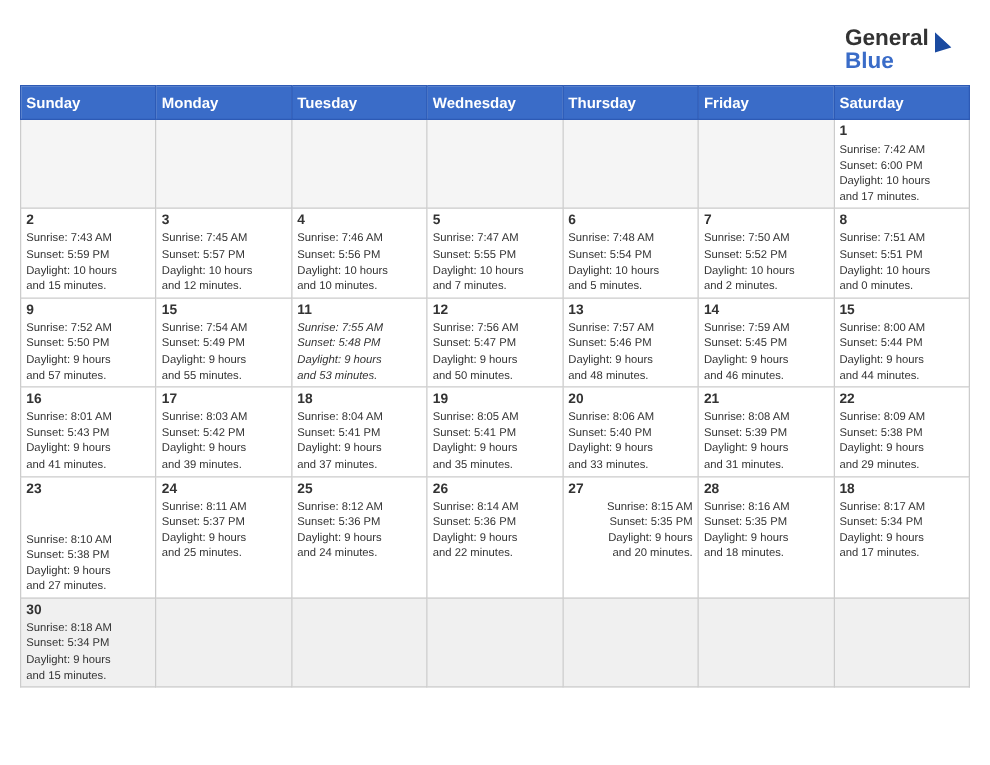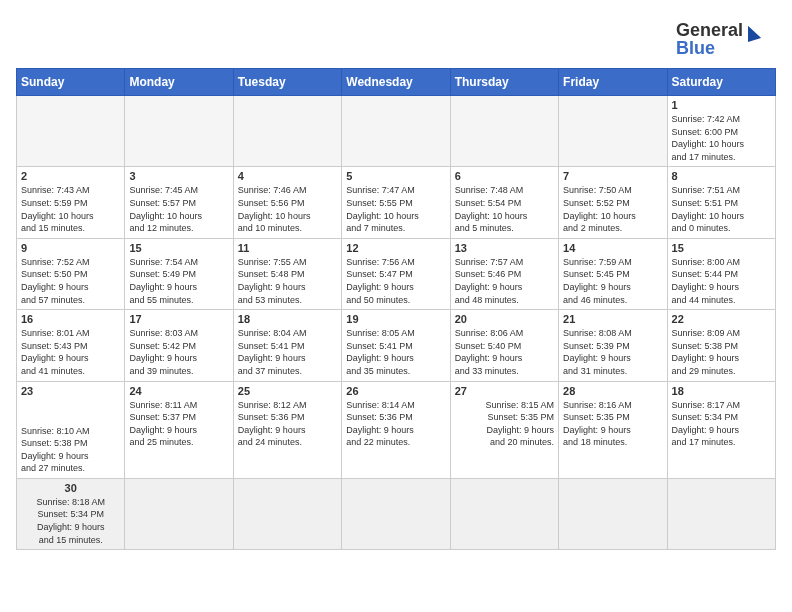--- a/index.html
+++ b/index.html
@@ -67,21 +67,20 @@
       display: block;
       margin-bottom: 2px;
     }
     tbody tr td .day-info {
       font-size: 9px;
       line-height: 1.4;
       color: #333;
     }
     tbody tr:last-child td {
       background: #f0f0f0;
-      text-align: center;
     }
     tbody tr:last-child td:not(.empty) {
       background: #f0f0f0;
     }
   </style>
 </head>
 <body>
 
 <div class="header">
   <div class="logo">
@@ -187,21 +186,21 @@
         </td>
         <td>
           <span class="day-num">15</span>
           <div class="day-info" style="white-space: pre-line;">Sunrise: 7:54 AM
 Sunset: 5:49 PM
 Daylight: 9 hours
 and 55 minutes.</div>
         </td>
         <td>
           <span class="day-num">11</span>
-          <div class="day-info" style="white-space: pre-line;">Sunrise: 7:55 AM
+          <div class="day-info" style="white-space: pre-line; font-style: italic;">Sunrise: 7:55 AM
 Sunset: 5:48 PM
 Daylight: 9 hours
 and 53 minutes.</div>
         </td>
         <td>
           <span class="day-num">12</span>
           <div class="day-info" style="white-space: pre-line;">Sunrise: 7:56 AM
 Sunset: 5:47 PM
 Daylight: 9 hours
 and 50 minutes.</div>

